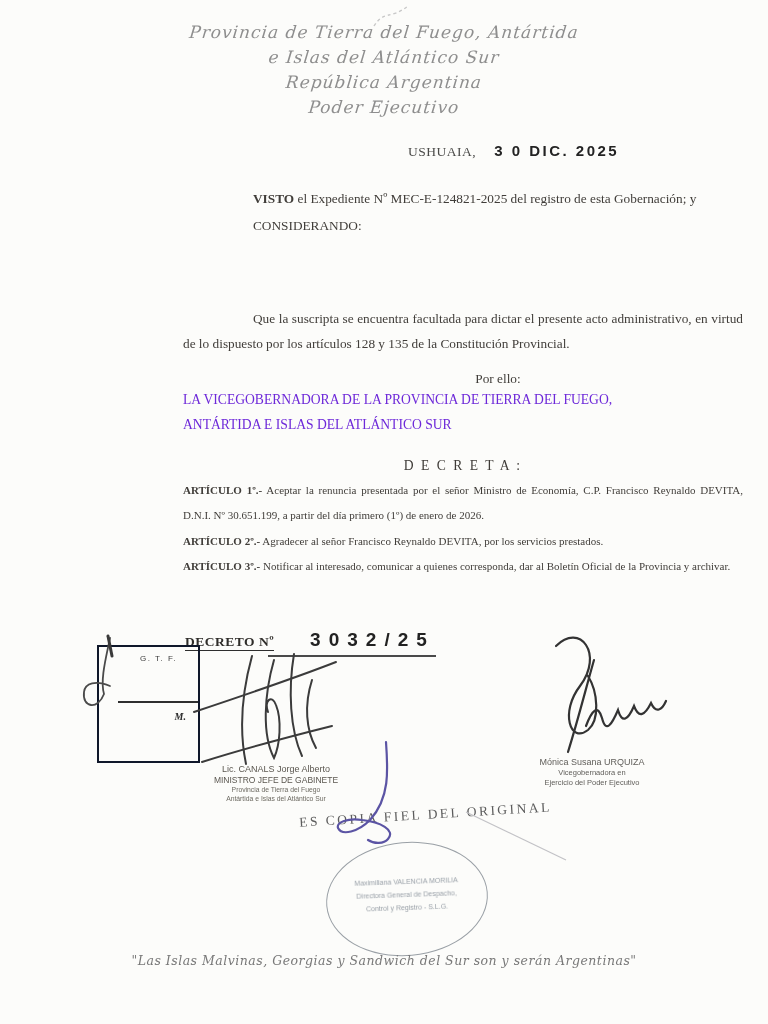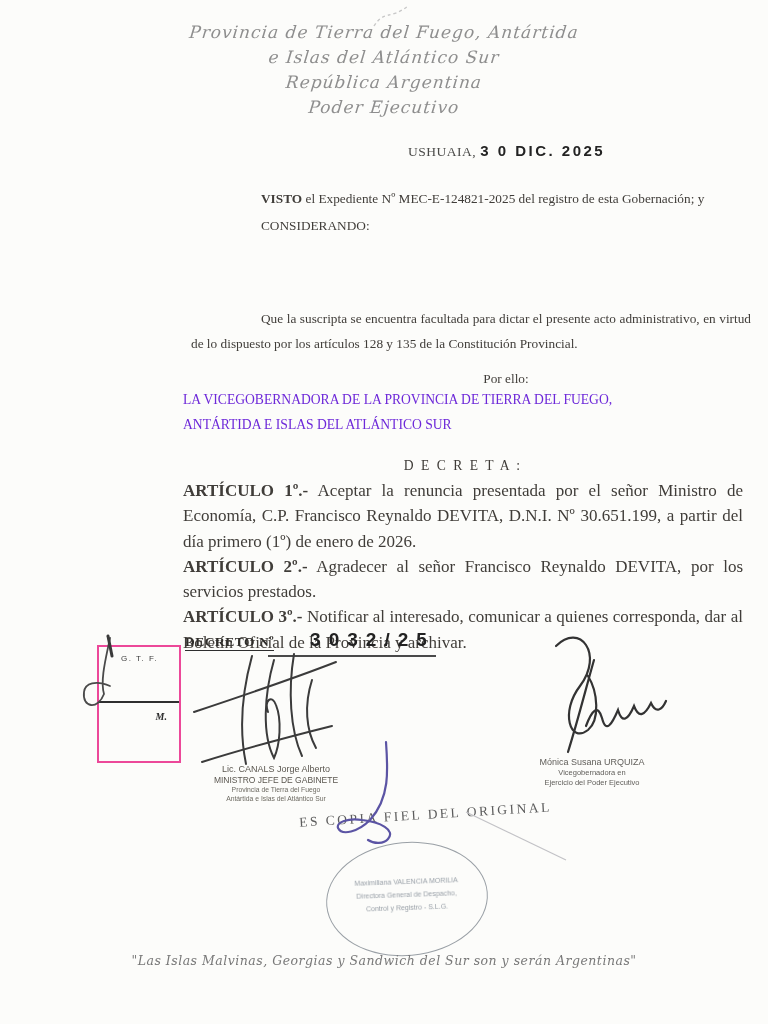--- a/index.html
+++ b/index.html
@@ -9,47 +9,47 @@
     font-family:"Liberation Serif",serif;color:#3f3c38;
   }
   
   .letterhead{position:absolute;top:20px;left:0;width:768px;text-align:center;
     font-family:"DejaVu Serif",serif;font-style:italic;color:#8e8e8e;}
   .lh-line{font-size:17px;line-height:25px;letter-spacing:1px;transform:skewX(-6deg);}
   
   .dateline{position:absolute;top:142px;left:408px;white-space:nowrap;}
   .city{font-size:13.5px;color:#4a4a48;letter-spacing:0.5px;}
   .date-stamp{font-family:"Liberation Sans",sans-serif;font-weight:bold;font-size:15px;
-    letter-spacing:2.5px;color:#232323;}
+    letter-spacing:2.5px;color:#232323;margin-left:14px;}
   
   .para{position:absolute;left:183px;width:560px;font-size:13.3px;line-height:25px;
     text-align:justify;color:#403d39;}
-  .indent{text-indent:70px;margin-left:8px;}
+  .indent{text-indent:70px;}
   .b{font-weight:bold;}
   .visto{top:186px;}
   .cons-h{top:213px;}
   .cons-p1{top:256px;}
   .cons-p2{top:306px;}
   .por-ello{top:366px;text-align:center;}
   .authority{position:absolute;top:388px;left:183px;width:560px;text-align:left;
     font-size:13.6px;line-height:24.5px;color:#6d28d9;}
   .decreta{position:absolute;top:458px;left:183px;width:560px;text-align:center;
     font-size:13.6px;letter-spacing:2px;color:#3e3b37;}
-  .articles{position:absolute;top:478px;left:183px;width:560px;font-size:17px;
+  .articles{position:absolute;top:478px;left:183px;width:560px;font-size:11px;
     line-height:25.3px;text-align:justify;color:#403d39;}
   .articles p{margin:0;}
   
   .decree-line{position:absolute;top:629px;left:185px;white-space:nowrap;}
   .decree-label{font-weight:bold;font-size:13.5px;letter-spacing:0.5px;
     border-bottom:1.5px solid #2e2e2e;padding-bottom:1px;color:#2f2d2a;}
   .decree-number{font-family:"Liberation Sans",sans-serif;font-weight:bold;font-size:19px;
     letter-spacing:8px;margin-left:32px;color:#222;}
   .decree-underline{position:absolute;top:655px;left:268px;width:168px;height:2px;background:#4a4a4a;}
   
-  .gtf-box{position:absolute;top:645px;left:97px;width:80px;height:114px;border:2px solid #ec4899;}
+  .gtf-box{position:absolute;top:645px;left:97px;width:80px;height:114px;border:2px solid #0f172a;padding-left:19px;}
   .gtf-top{height:54px;border-bottom:2px solid #2f2f2f;position:relative;}
   .gtf-header{position:absolute;top:7px;left:22px;font-family:"Liberation Sans",sans-serif;
     font-size:8px;letter-spacing:1.5px;color:#3a3a3a;}
   .gtf-bottom{position:relative;height:56px;}
   .gtf-initials{position:absolute;top:8px;right:12px;font-weight:bold;font-style:italic;
     font-size:10px;color:#2d2d2d;}
   
   .sig-stamp{position:absolute;text-align:center;font-family:"Liberation Sans",sans-serif;}
   .canals-stamp{top:764px;left:194px;width:164px;color:#5a564f;}
   .canals-stamp .l1{font-size:9px;line-height:11px;}

